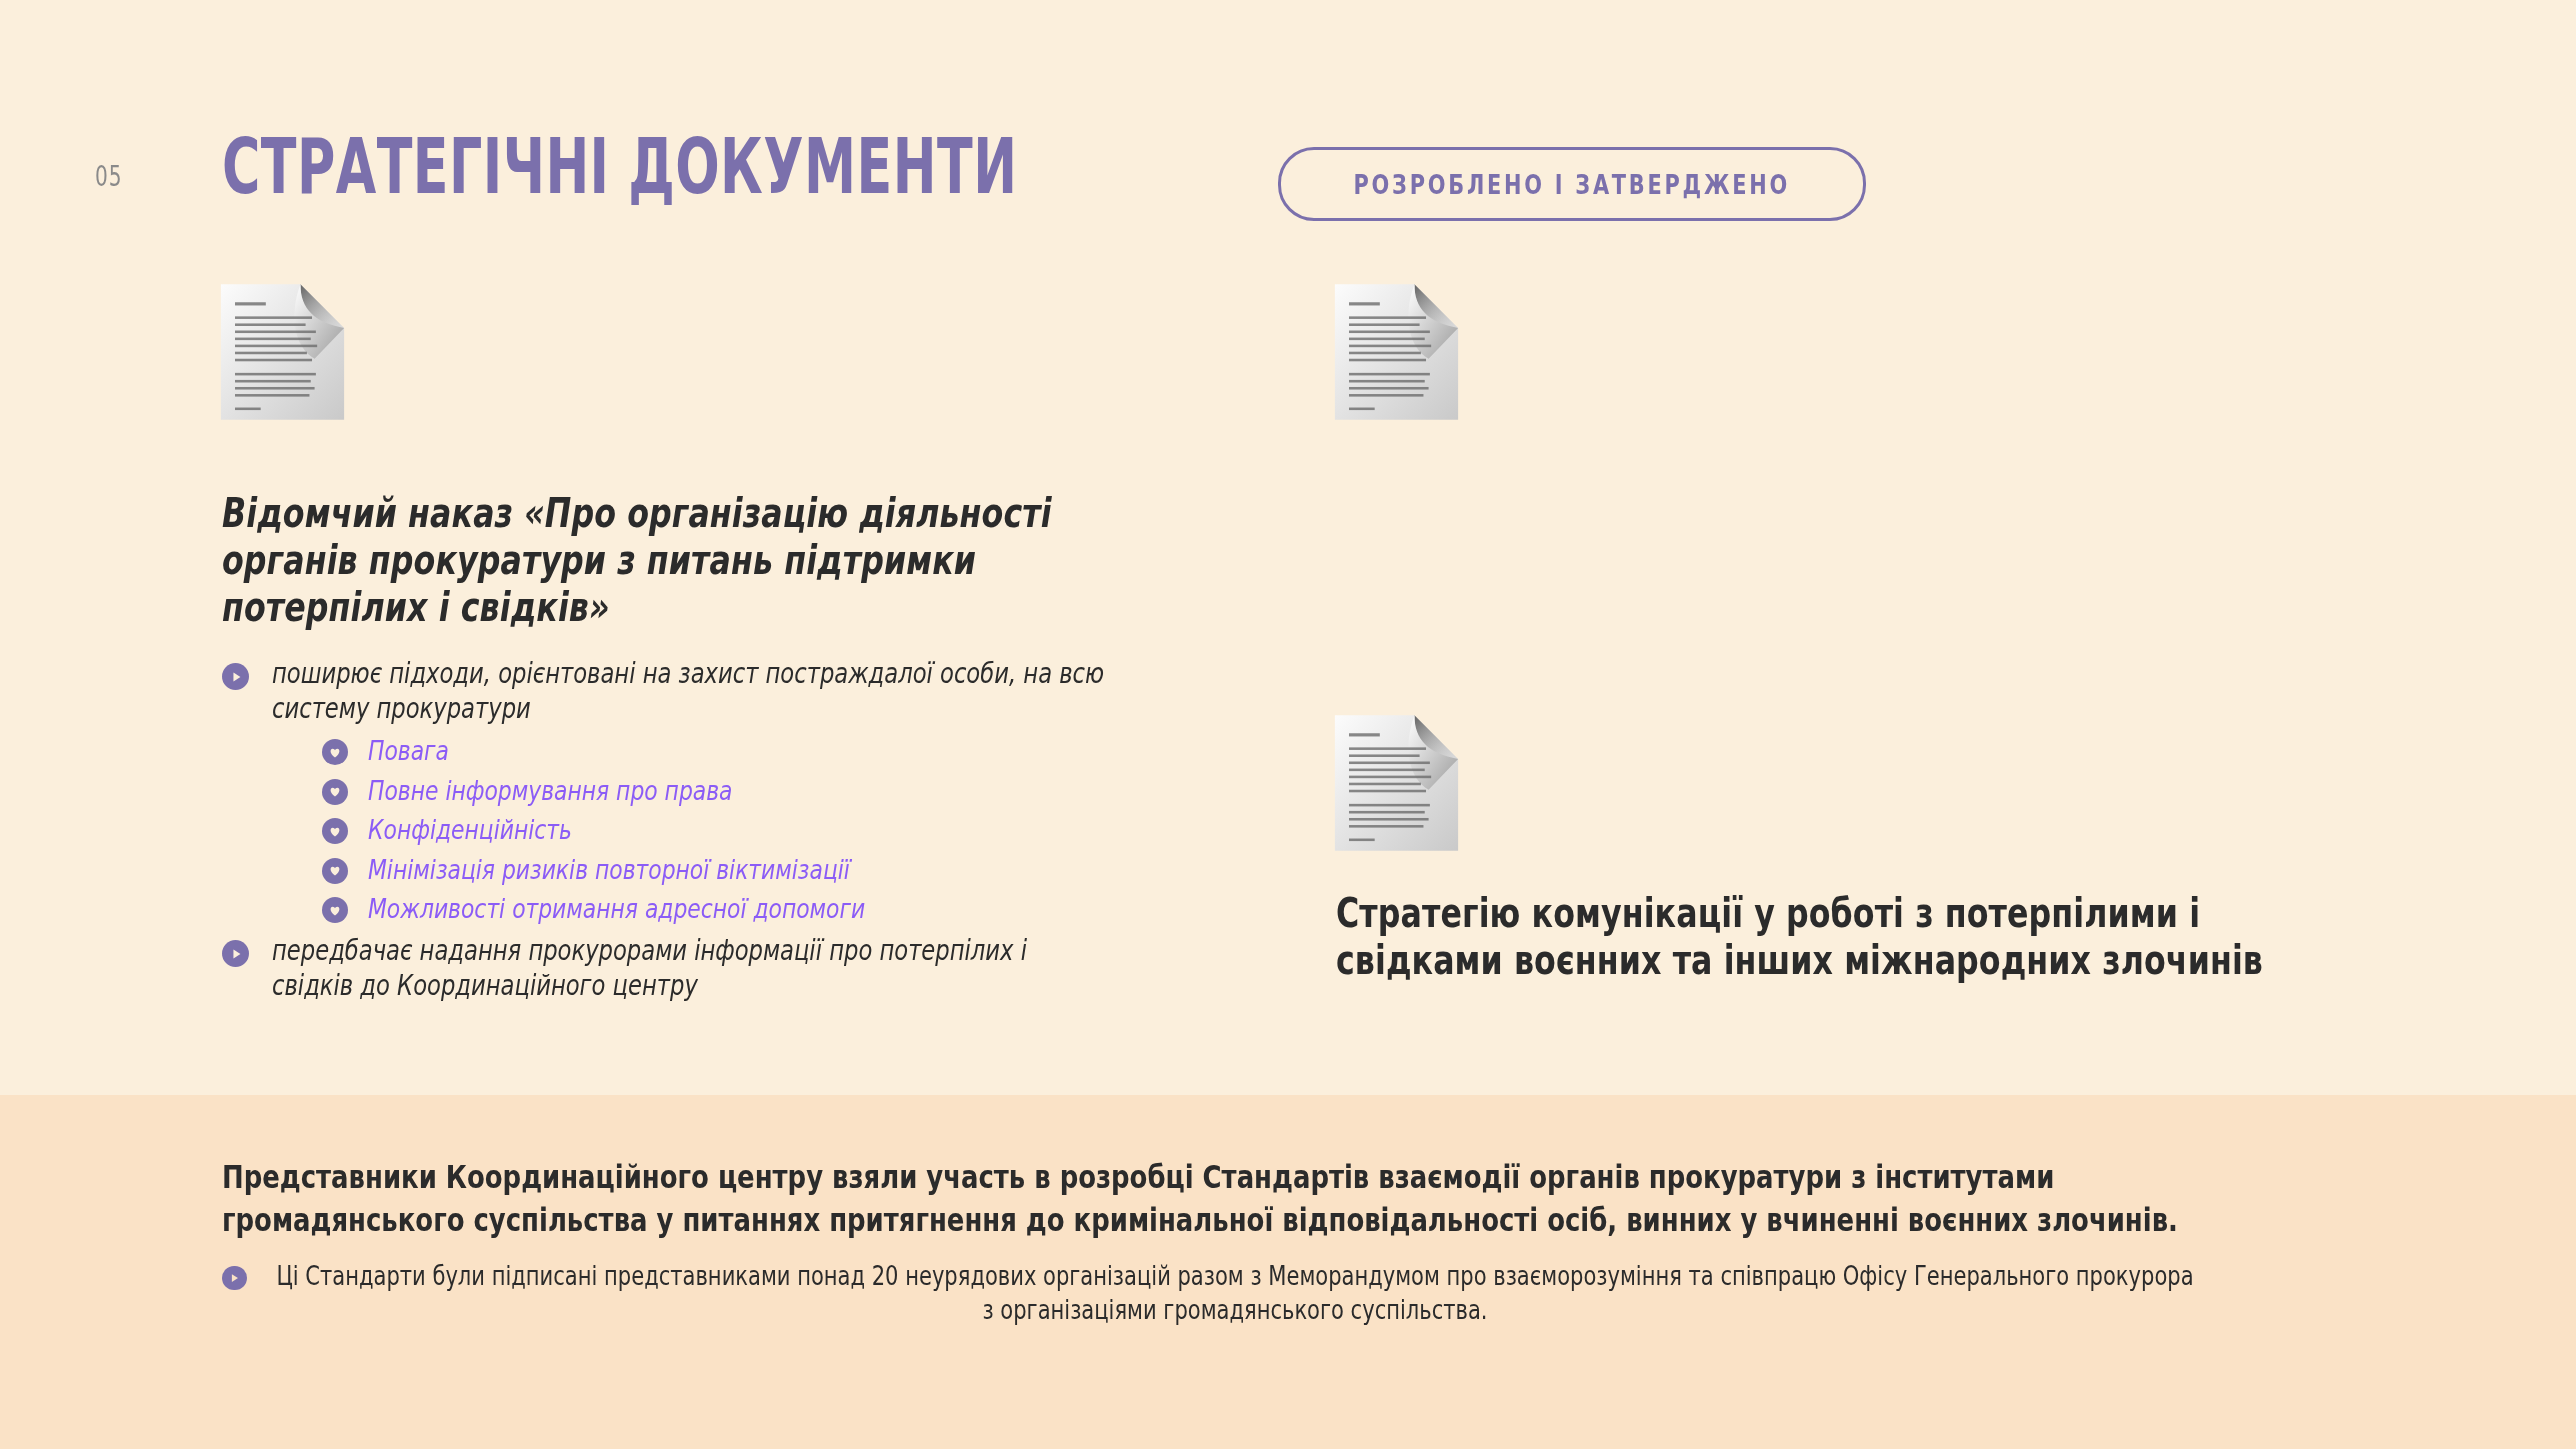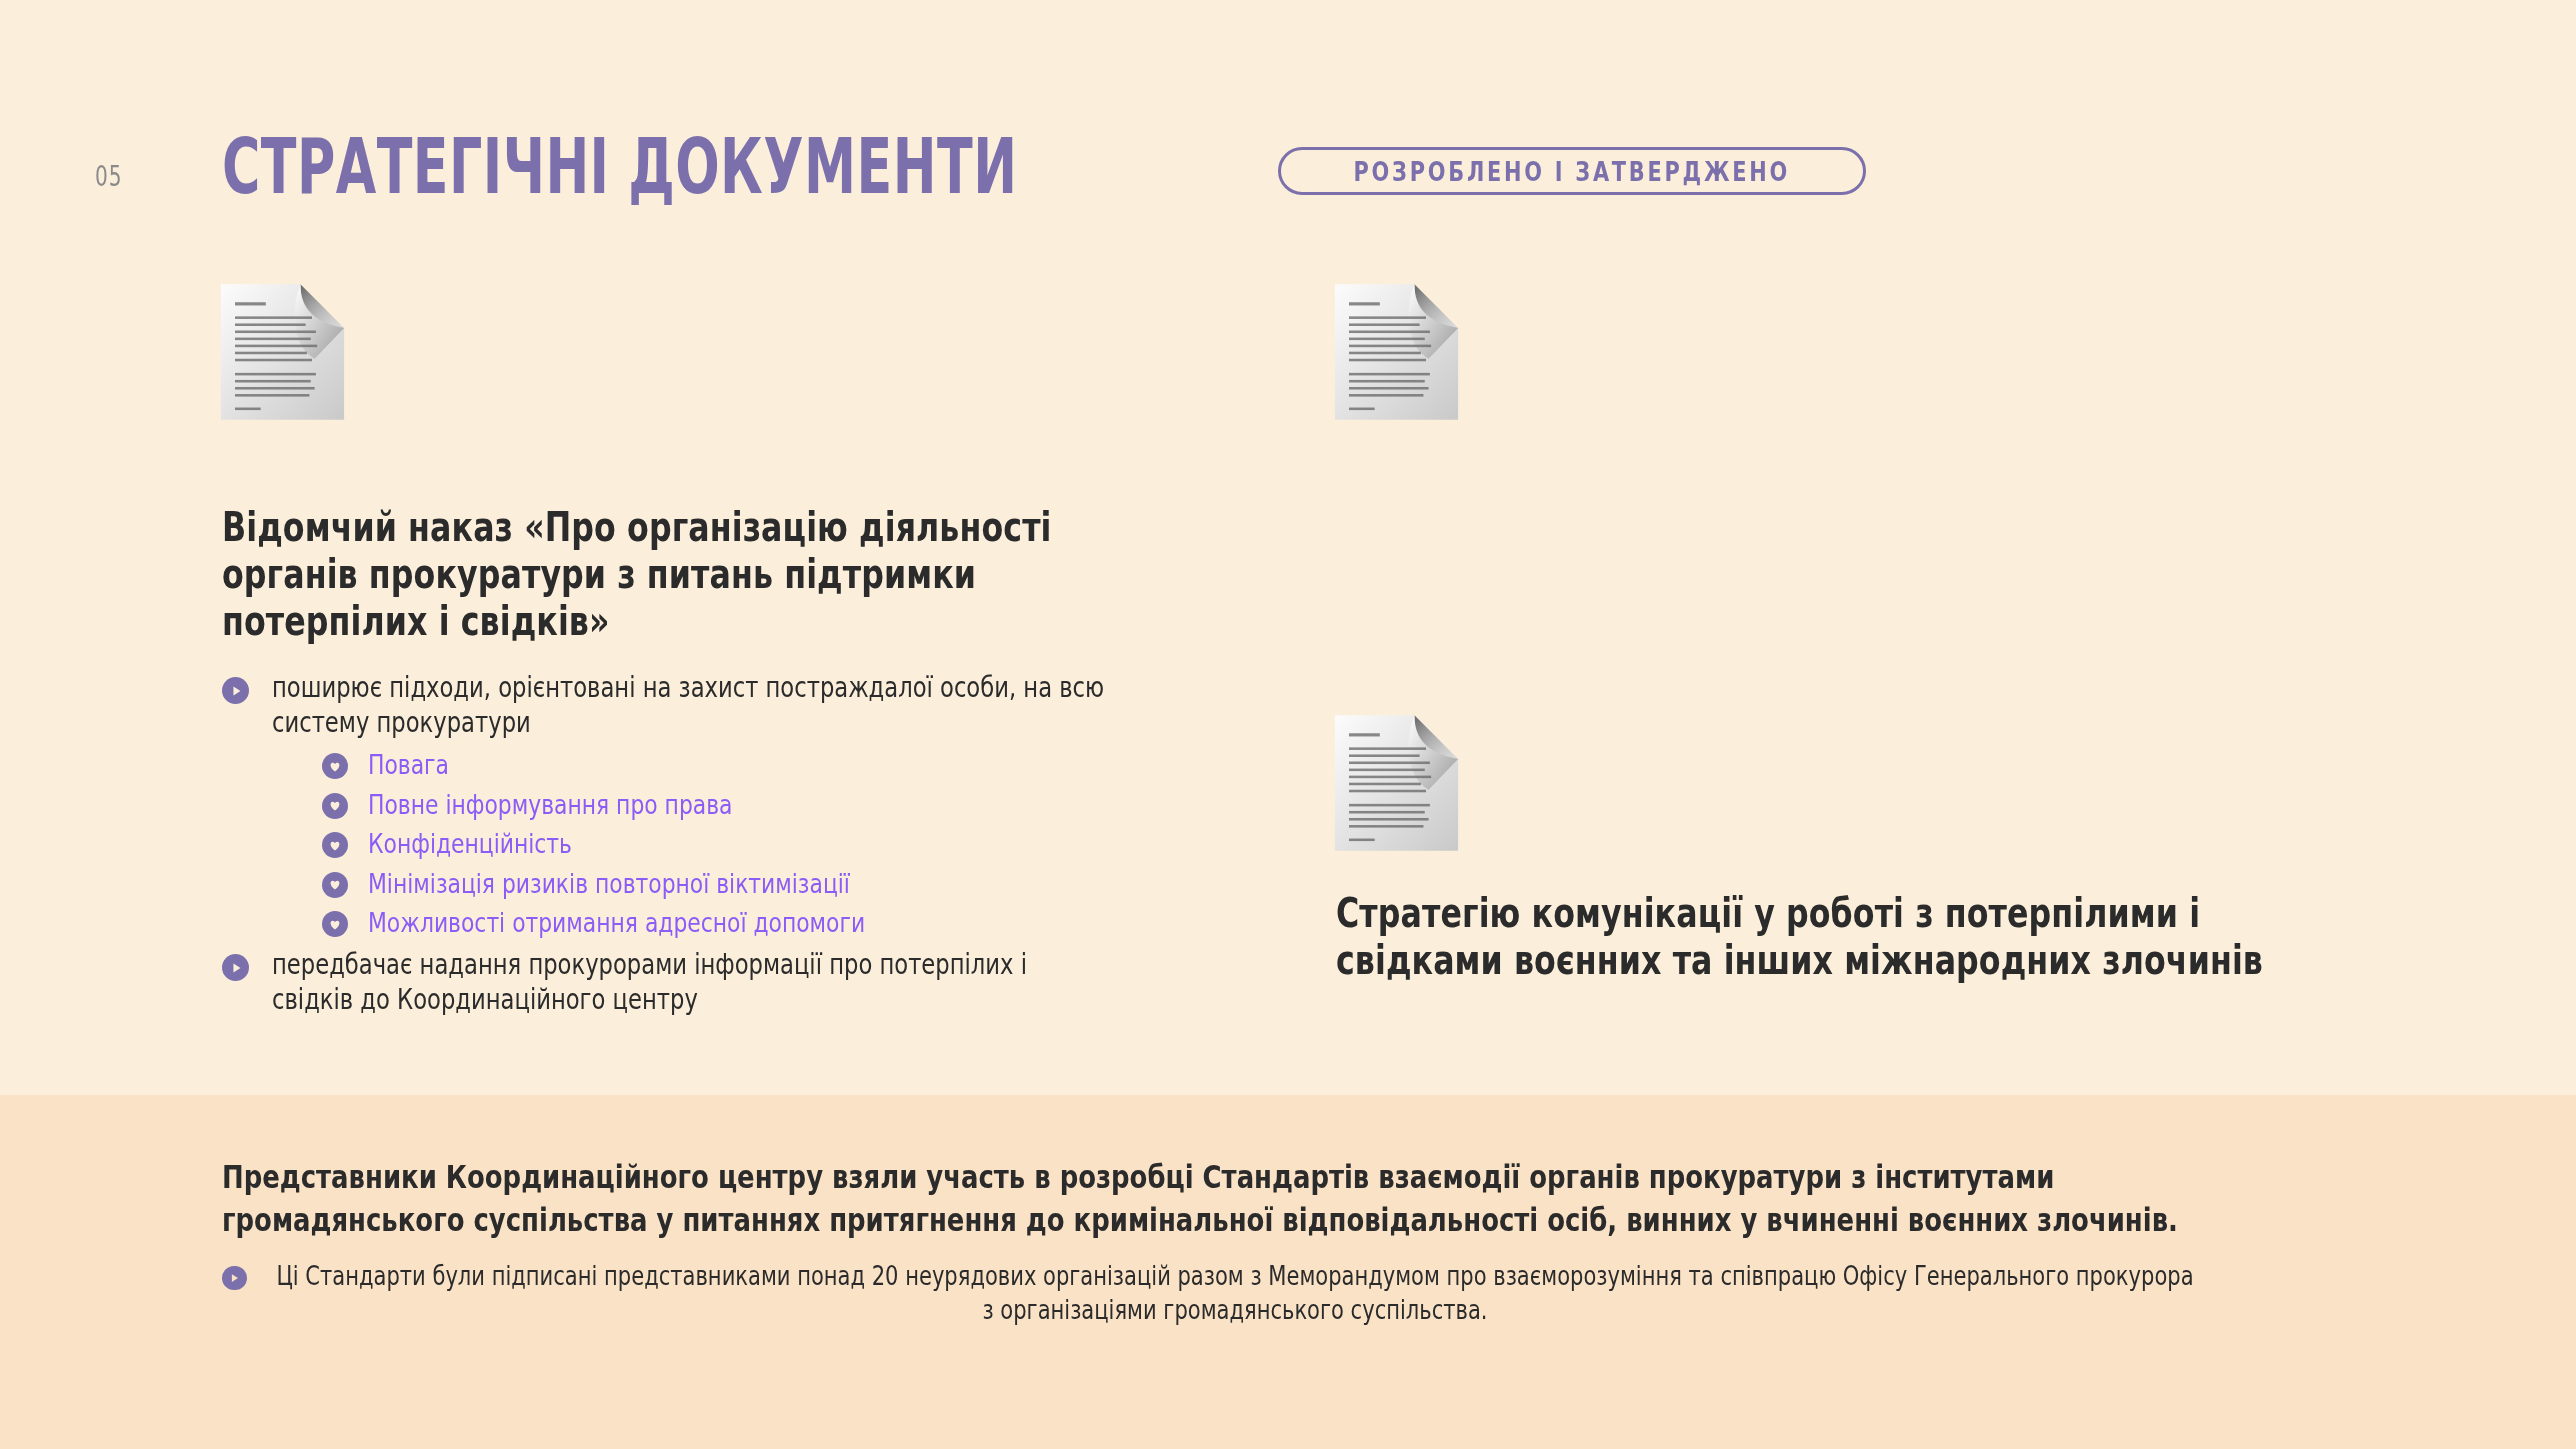--- a/index.html
+++ b/index.html
@@ -42,21 +42,21 @@
     font-size:77px; font-weight:700;
     color:#7B70AC;
     letter-spacing:0.6px;
     line-height:1;
     transform:scaleX(.755); transform-origin:left top;
     white-space:nowrap;
     font-family:"Liberation Sans Narrow","DejaVu Sans Condensed","Liberation Sans",sans-serif;
   }
   .badge {
     position:absolute; left:1278px; top:147px;
-    height:48px;
+    height:74px;
     border:3.2px solid #7B70AC;
     border-radius:36px;
     display:flex; align-items:center; justify-content:center;
     padding:0 37px;
   }
   .badge span {
     font-size:27px; font-weight:700; letter-spacing:3.2px;
     color:#7B70AC;
     transform:scaleX(.86); transform-origin:center;
     white-space:nowrap;
@@ -177,21 +177,21 @@
         <rect x="26" y="118" width="120" height="4"></rect>
         <rect x="26" y="140" width="126" height="4"></rect>
         <rect x="26" y="151" width="118" height="4"></rect>
         <rect x="26" y="162" width="124" height="4"></rect>
         <rect x="26" y="173" width="116" height="4"></rect>
         <rect x="26" y="194" width="40" height="4"></rect>
       </g>
     </svg>
   </div>
 
-  <div class="col col-left" style="top:504px;">
+  <div class="col col-left" style="top:490px;font-style:italic;">
     <div class="blk-head">Відомчий наказ «Про організацію діяльності органів прокуратури з питань підтримки потерпілих і свідків»</div>
 
     <ul class="bullets" style="margin-top:27px;">
       <li class="bullet">
         <span class="marker">
           <svg viewBox="0 0 22 22">
               <polygon points="7,4 18,11 7,18" fill="#FBEFDC"></polygon>
             </svg>
         </span>
         <span class="btext">поширює підходи, орієнтовані на захист постраждалої особи, на всю систему прокуратури</span>

